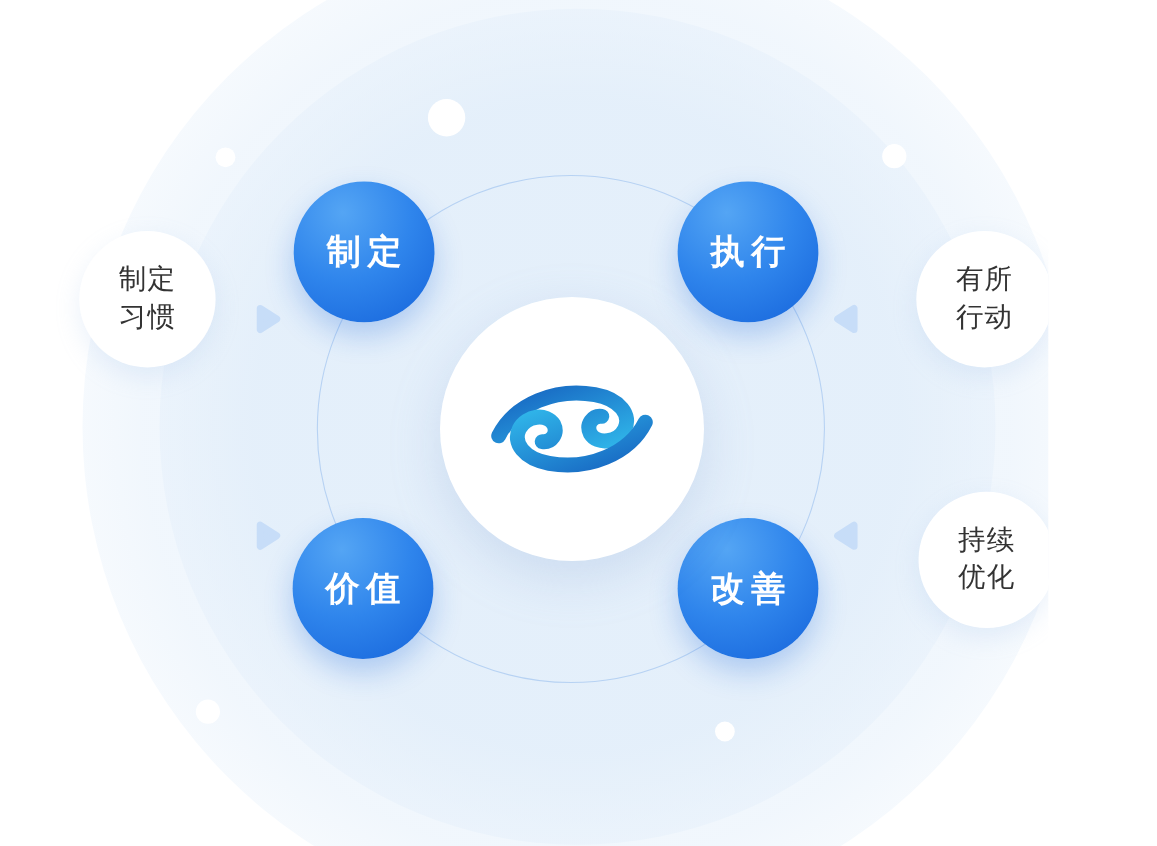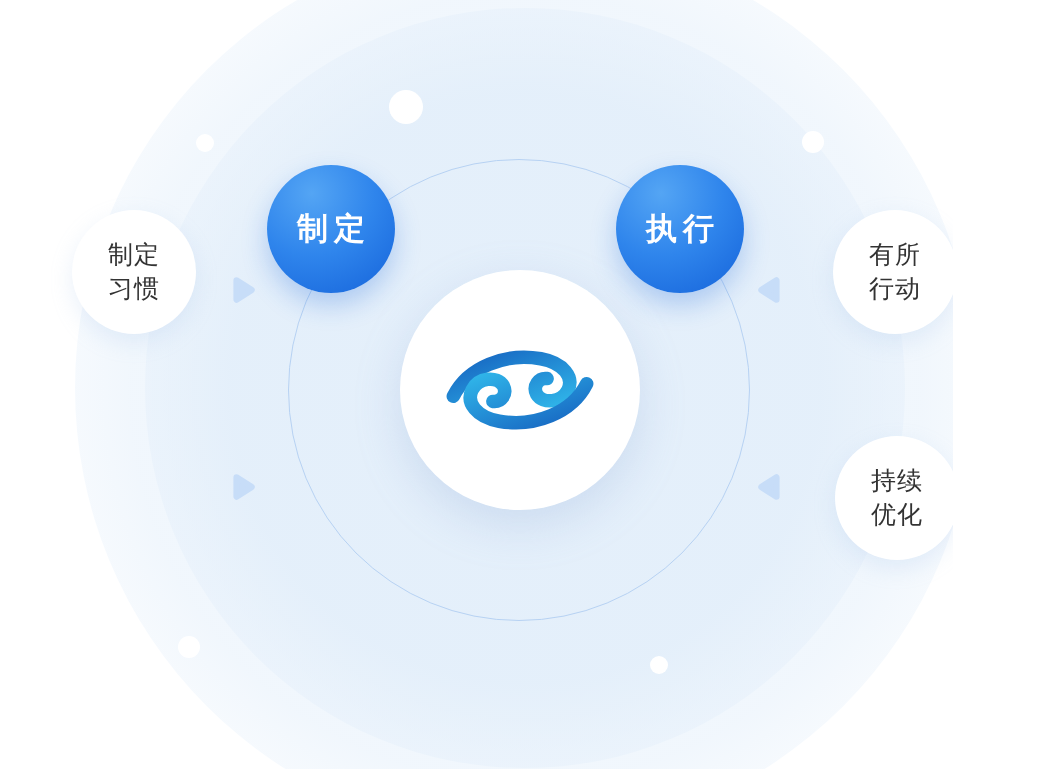--- a/index.html
+++ b/index.html
@@ -72,21 +72,21 @@
     position:absolute;width:124px;height:124px;border-radius:50%;
     background:#ffffff;
     box-shadow:0 8px 22px rgba(160,190,230,0.22);
     display:flex;flex-direction:column;align-items:center;justify-content:center;
     color:var(--side-text,#333333);
     font-size:25px;font-weight:500;line-height:1.35;letter-spacing:1px;
   }
   .side-lt{left:72px;top:210px;}
   .side-lb{left:76px;top:432px;}
   .side-rt{left:833px;top:210px;}
-  .side-rb{left:835px;top:436px;}
+  .side-rb{left:835px;top:447px;}
   
   .arrow{position:absolute;width:32px;height:32px;}
   .arrow-lt{left:227px;top:274px;}
   .arrow-lb{left:227px;top:471px;}
   .arrow-rt{left:754px;top:274px;transform:rotate(180deg);}
   .arrow-rb{left:754px;top:471px;transform:rotate(180deg);}
 </style>
 </head>
 <body>
 
@@ -101,20 +101,26 @@
   <div class="dot dot4"></div>
   <div class="dot dot5"></div>
 
   <div class="ring"></div>
 
   <div class="node node-tl">
     <span class="node-label">制定</span>
   </div>
   <div class="node node-tr">
     <span class="node-label">执行</span>
+  </div>
+  <div class="node node-bl">
+    <span class="node-label">价值</span>
+  </div>
+  <div class="node node-br">
+    <span class="node-label">改善</span>
   </div>
 
   <div class="center">
     <svg class="logo" viewBox="0 0 144 96" aria-hidden="true">
       <defs>
         <linearGradient id="lg" x1="0" y1="0" x2="1" y2="1">
           <stop offset="0" style="stop-color:var(--logo-blue-dark,#1663c0)"></stop>
           <stop offset="1" style="stop-color:var(--logo-blue-light,#2fb3e8)"></stop>
         </linearGradient>
         <linearGradient id="lg2" x1="1" y1="1" x2="0" y2="0">

